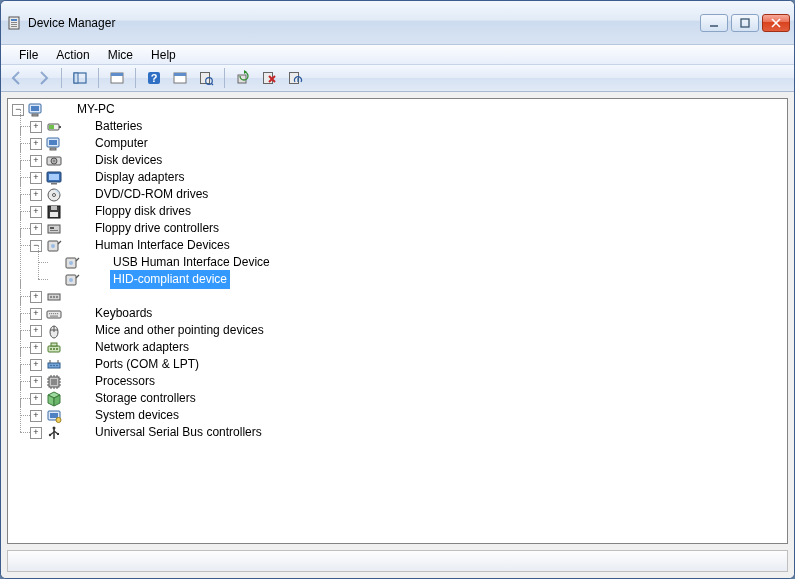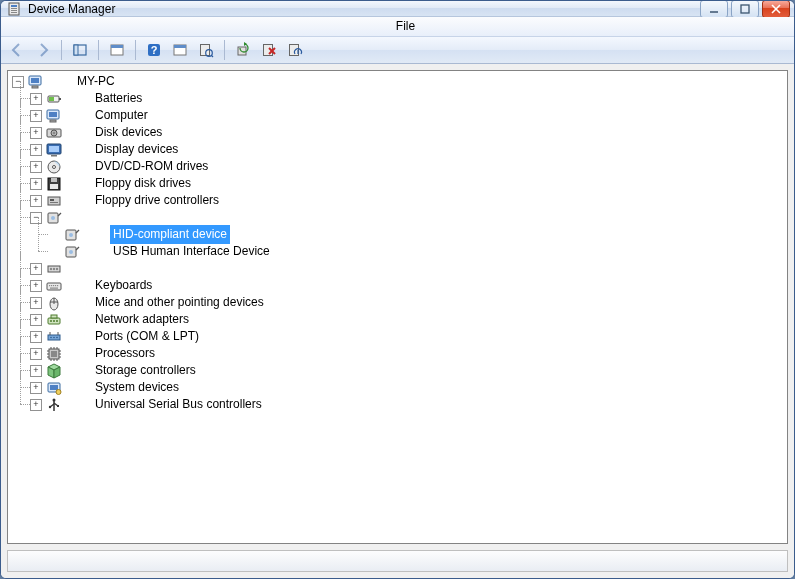--- a/index.html
+++ b/index.html
@@ -19,21 +19,21 @@
     border: 1px solid #3b5c8c;
     background: #fff;
     display: flex;
     flex-direction: column;
     box-shadow: 0 0 6px rgba(0,0,0,0.3);
     border-radius: 6px;
     overflow: hidden;
   }
   
   .titlebar {
-    height: 16px;
+    height: 44px;
     background: linear-gradient(to bottom,#f3f7fd 0%,#e1eaf6 45%,#cddbef 46%,#d8e4f3 100%);
     display: flex;
     align-items: center;
     padding: 0 4px 0 6px;
     border-bottom: 1px solid #b6c6dd;
   }
   .titlebar .app-icon {
     width: 16px; height: 16px;
     margin-right: 5px;
   }
@@ -57,23 +57,22 @@
     border-color:#a13014;
     color:#fff;
   }
   
   .menubar {
     height: 20px;
     background: linear-gradient(to bottom,#fbfcfe,#e8effa);
     border-bottom: 1px solid #c7d4e8;
     display: flex;
     align-items: center;
-    padding-left: 16px;
+    padding-left: 10px;
     gap: 2px;
-    flex-direction: column;
   }
   .menuitem { padding: 2px 8px; color:#000; }
   
   .toolbar {
     height: 27px;
     background: linear-gradient(to bottom,#f4f8fe 0%,#e4ecf8 49%,#d5e1f3 50%,#e1eaf6 100%);
     border-bottom: 1px solid #a9b9d2;
     display:flex;
     align-items:center;
     padding: 0 4px;
@@ -461,21 +460,21 @@
             </div>
               </li>
             <li>
                 <div class="node">
               <span class="expander">+</span>
               <span class="dev-icon">
                     <svg viewBox="0 0 16 16">
                       <use href="#ic-display"></use>
                     </svg>
                   </span>
-              <span class="label">Display devices</span>
+              <span class="label">Display adapters</span>
             </div>
               </li>
             <li>
                 <div class="node">
               <span class="expander">+</span>
               <span class="dev-icon">
                     <svg viewBox="0 0 16 16">
                       <use href="#ic-dvd"></use>
                     </svg>
                   </span>
@@ -505,44 +504,45 @@
             </div>
               </li>
             <li>
               <div class="node">
                 <span class="expander">−</span>
                 <span class="dev-icon">
                     <svg viewBox="0 0 16 16">
                       <use href="#ic-hid"></use>
                     </svg>
                   </span>
+                <span class="label">Human Interface Devices</span>
               </div>
               <ul>
+                <li>
+                    <div class="node">
+                  <span class="expander none"></span>
+                  <span class="dev-icon">
+                        <svg viewBox="0 0 16 16">
+                          <use href="#ic-hid"></use>
+                        </svg>
+                      </span>
+                  <span class="label">USB Human Interface Device</span>
+                </div>
+                  </li>
                 <li>
                     <div class="node">
                   <span class="expander none"></span>
                   <span class="dev-icon">
                         <svg viewBox="0 0 16 16">
                           <use href="#ic-hid"></use>
                         </svg>
                       </span>
                   <span class="label selected">HID-compliant device</span>
                 </div>
                   </li>
-                <li>
-                    <div class="node">
-                  <span class="expander none"></span>
-                  <span class="dev-icon">
-                        <svg viewBox="0 0 16 16">
-                          <use href="#ic-hid"></use>
-                        </svg>
-                      </span>
-                  <span class="label">USB Human Interface Device</span>
-                </div>
-                  </li>
               </ul>
             </li>
             <li>
                 <div class="node">
               <span class="expander">+</span>
               <span class="dev-icon">
                     <svg viewBox="0 0 16 16">
                       <use href="#ic-ide"></use>
                     </svg>
                   </span>

